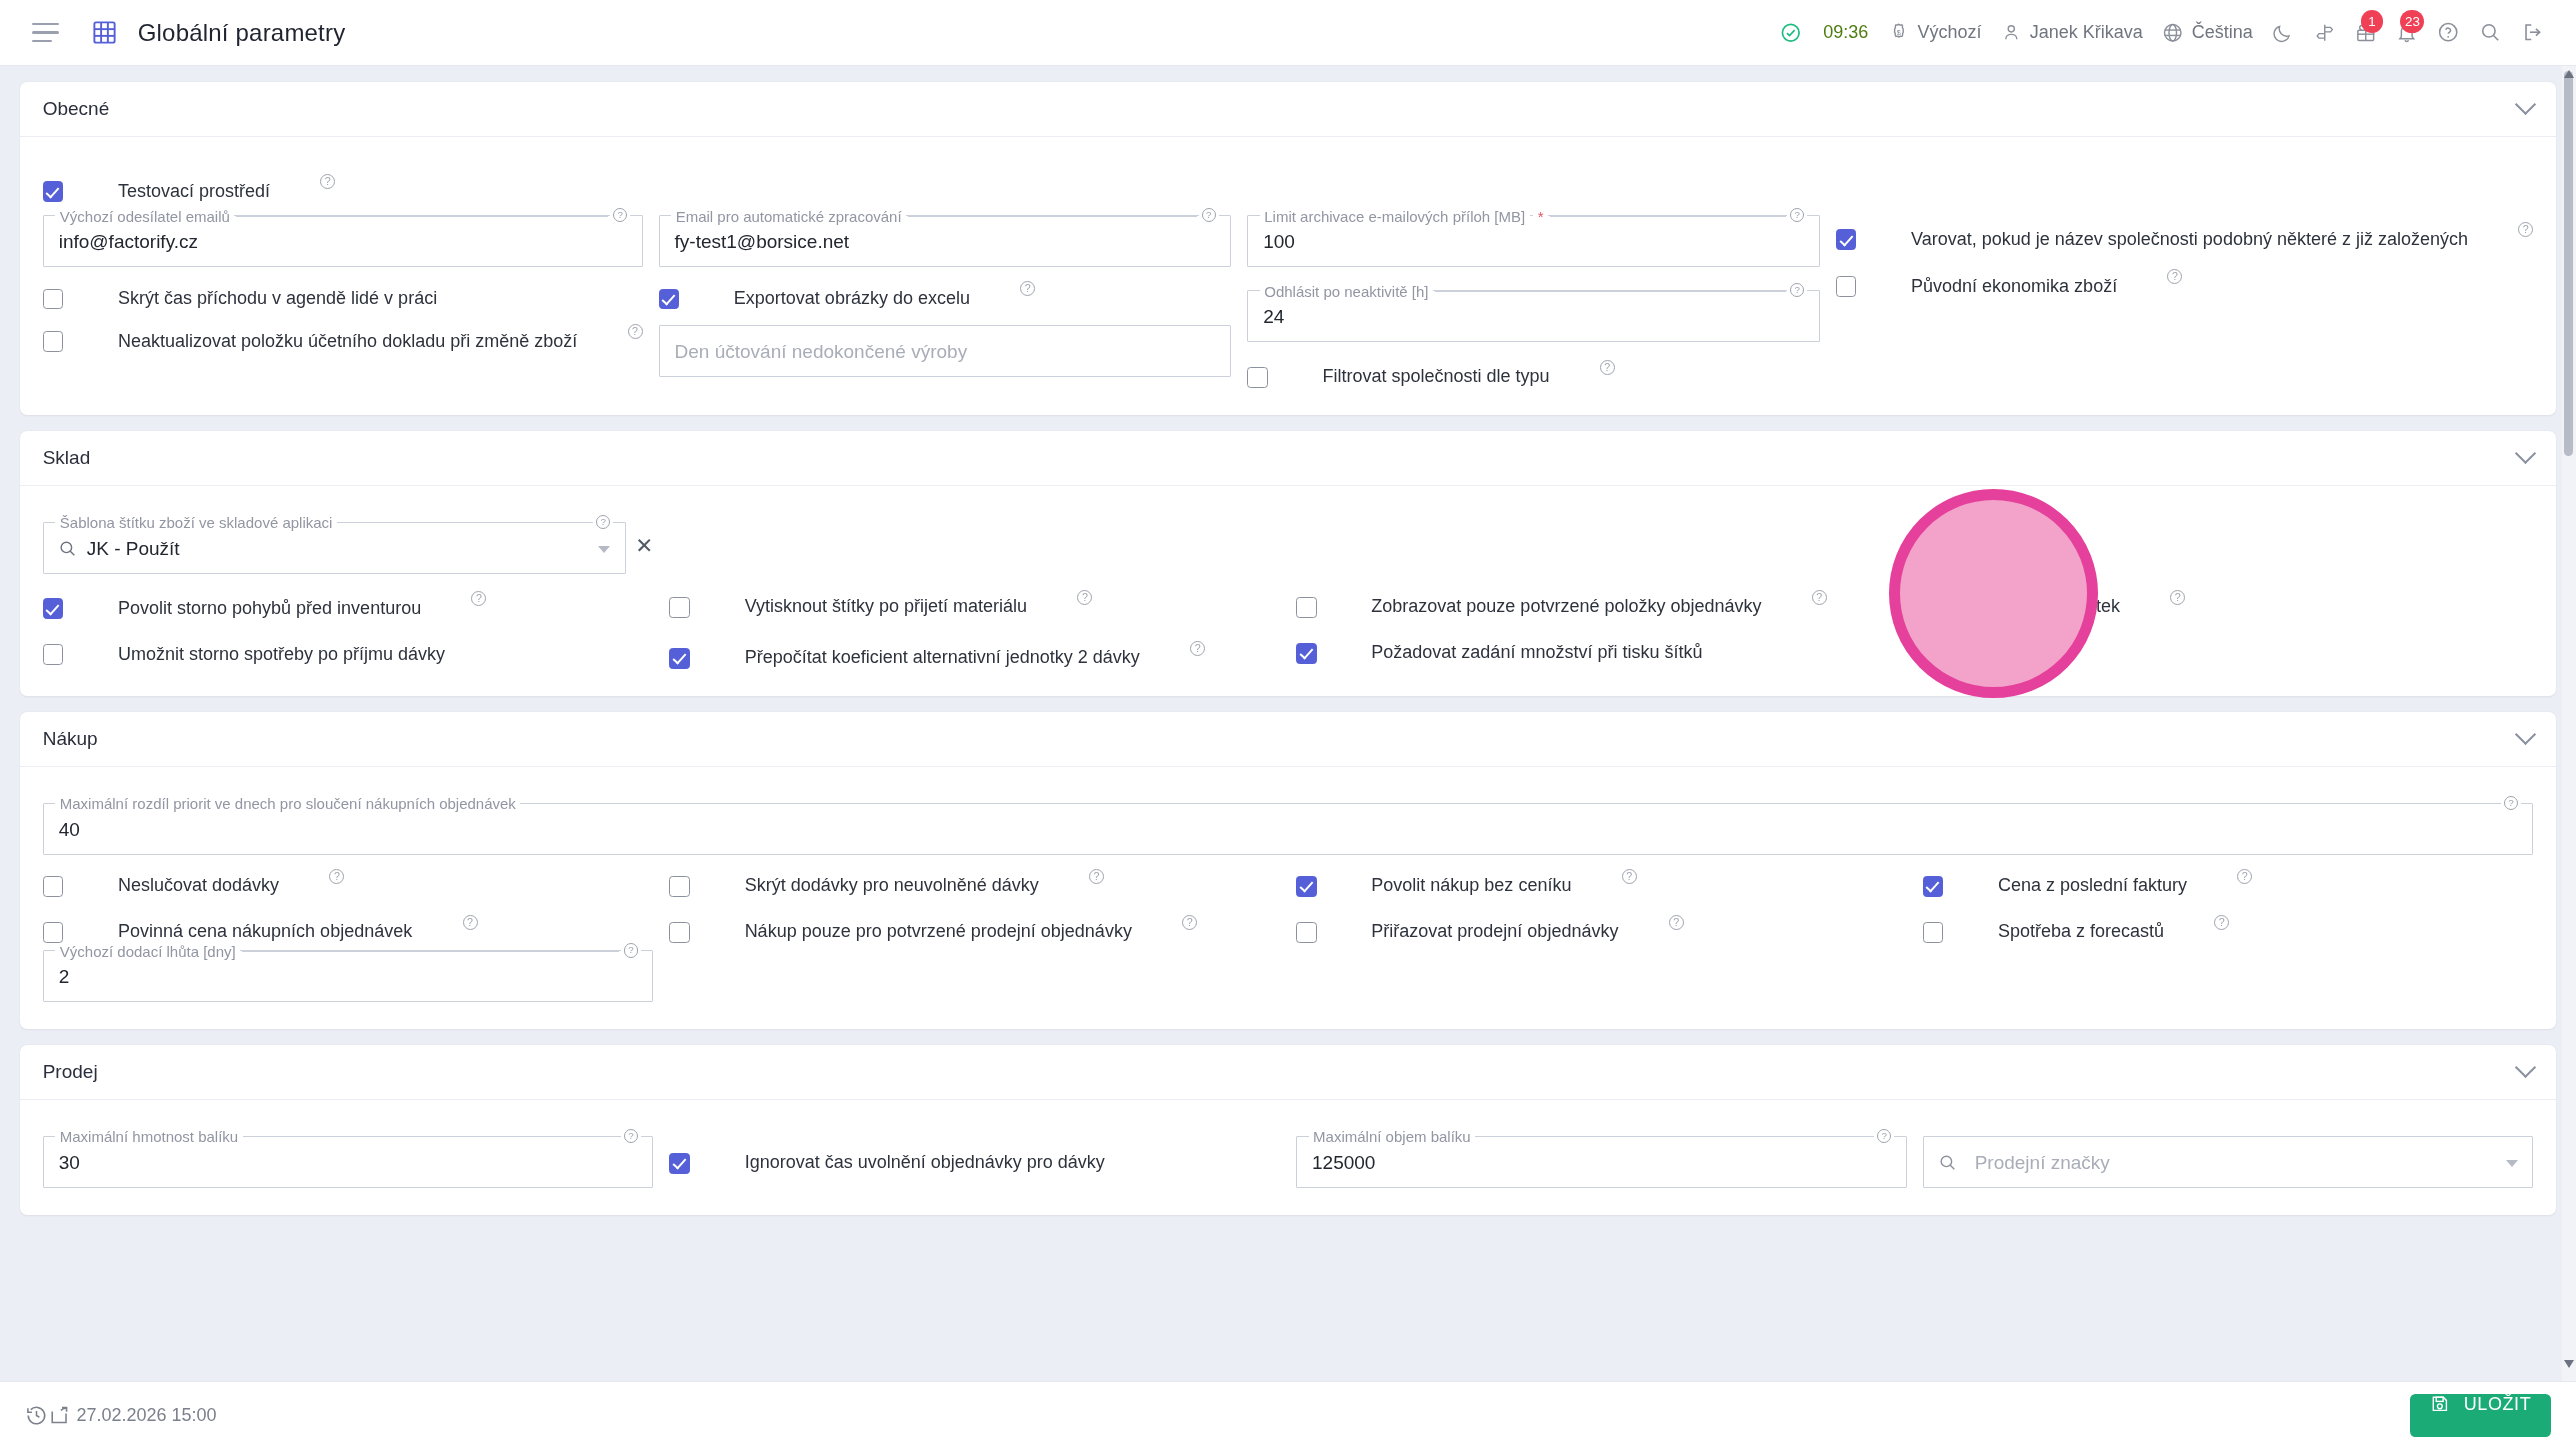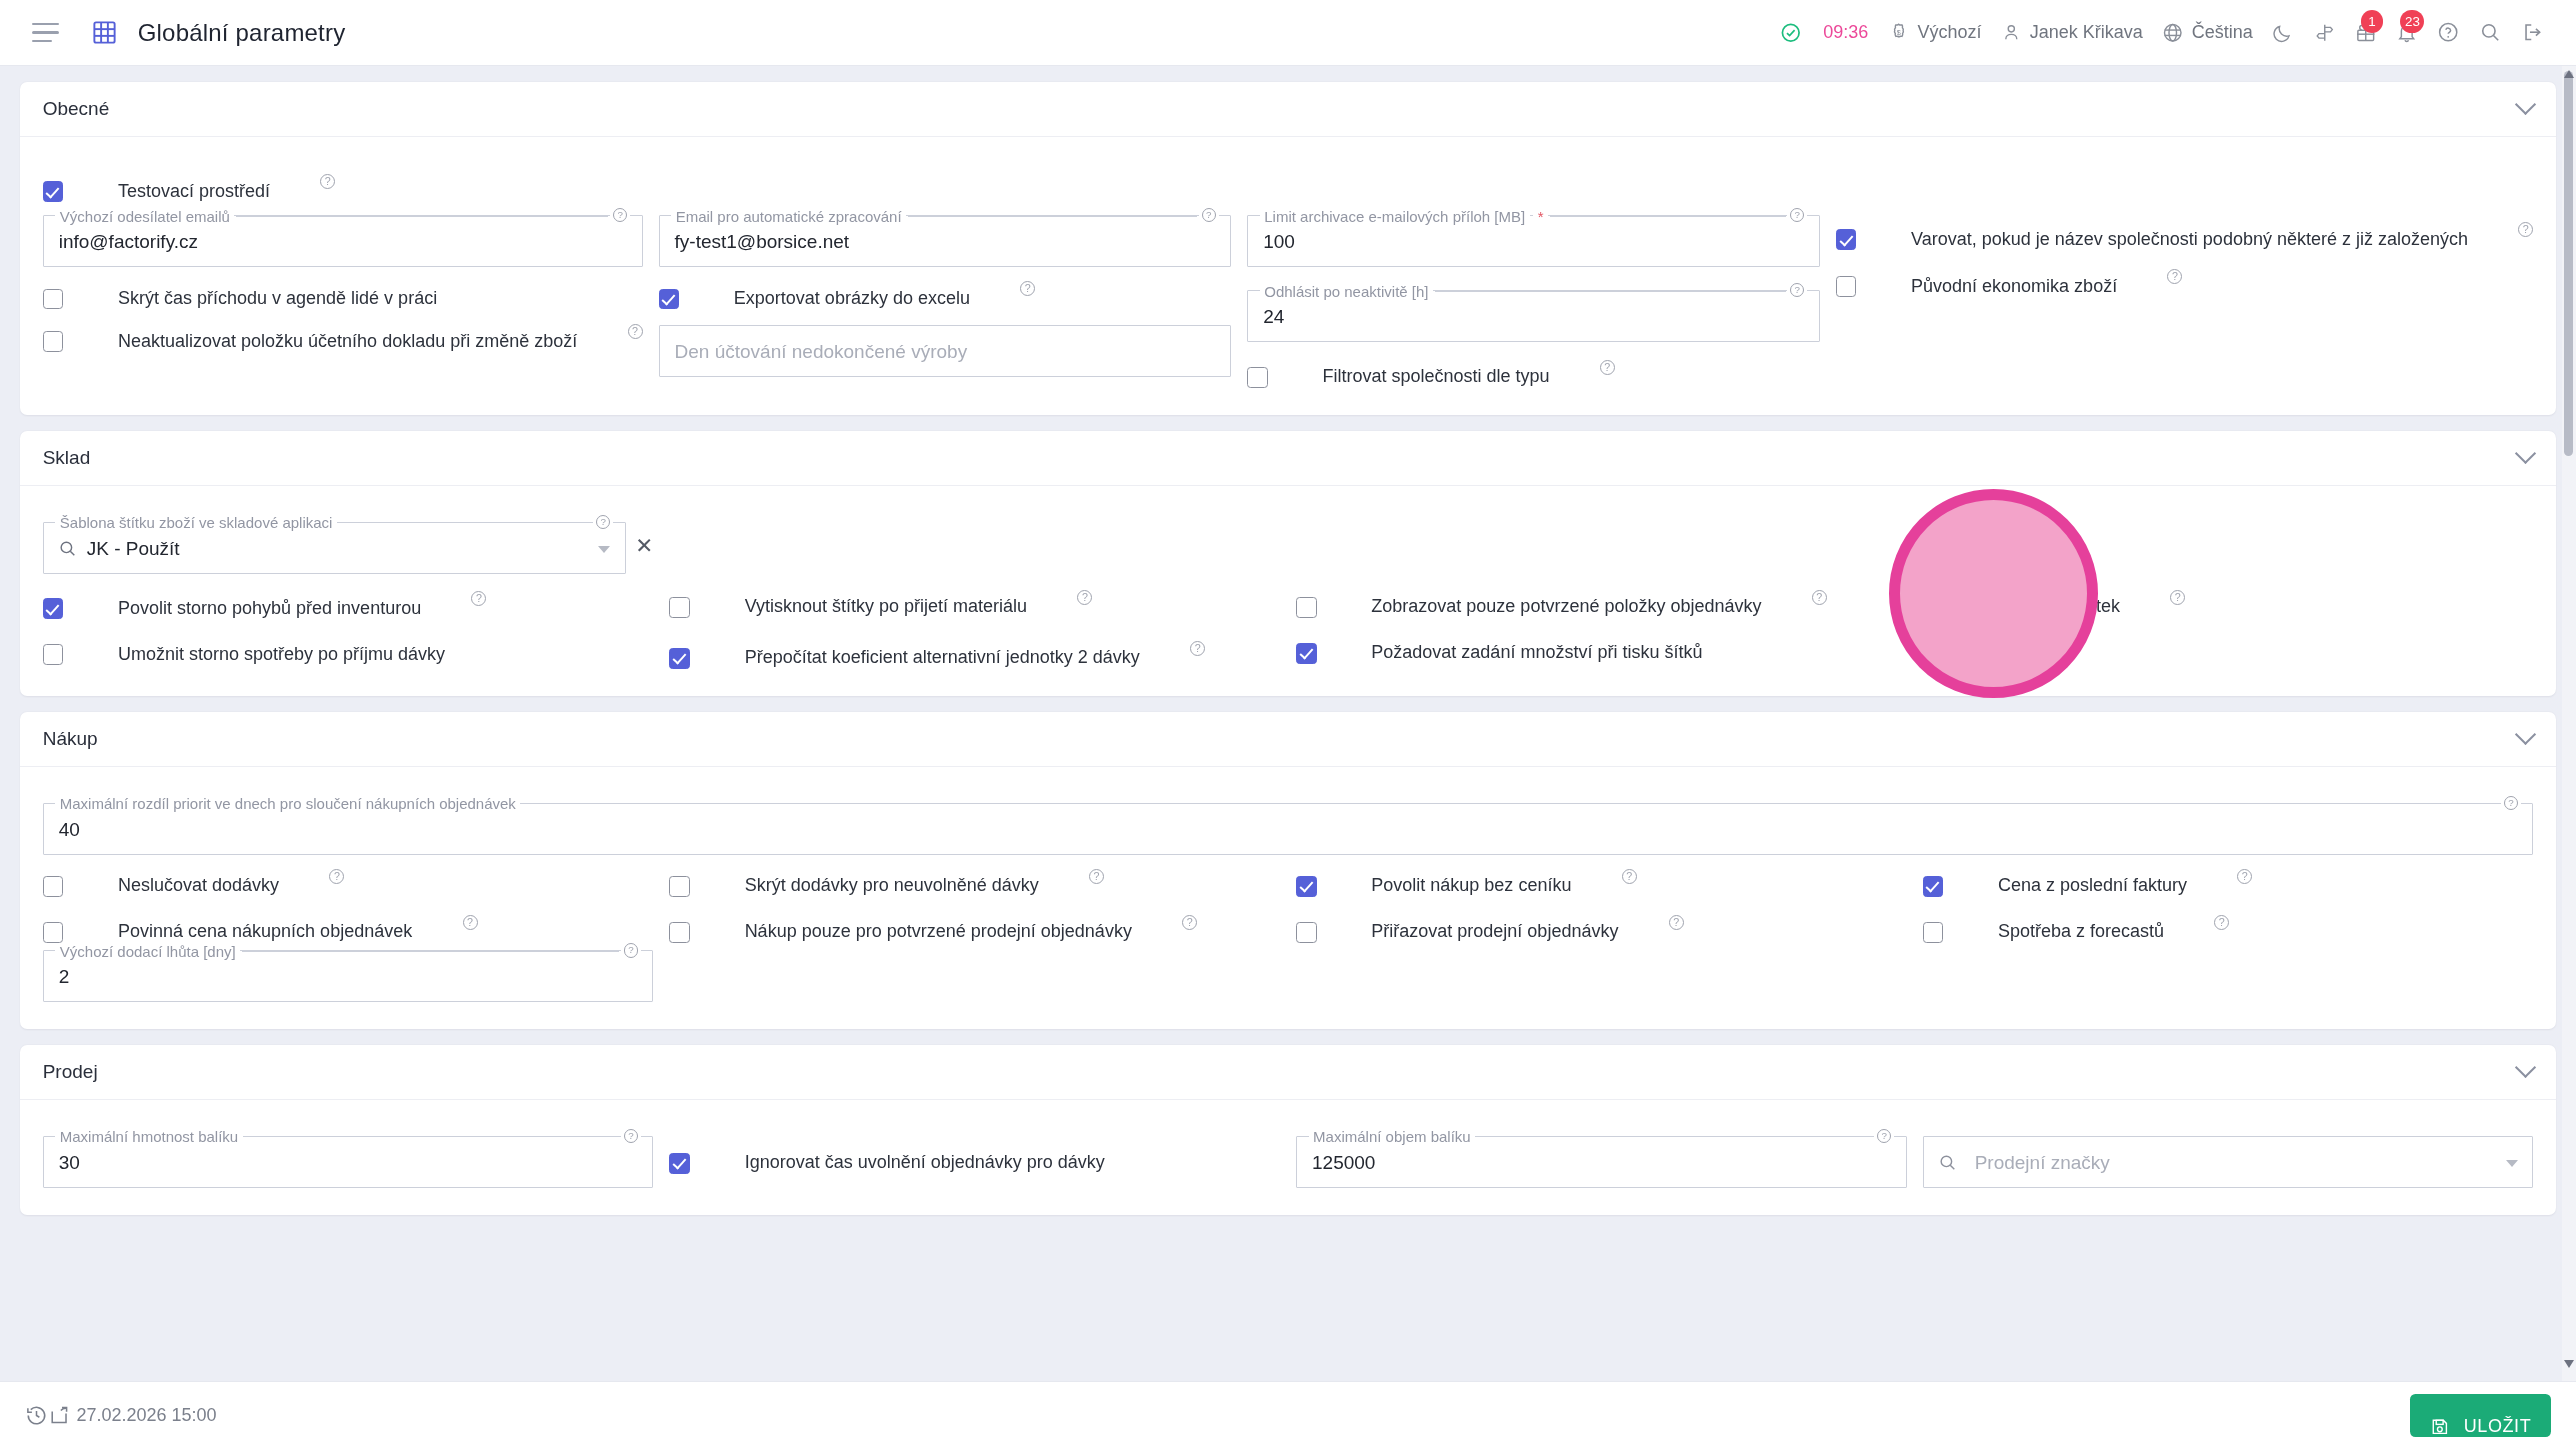--- a/index.html
+++ b/index.html
@@ -25,21 +25,21 @@
   .hamburger i:nth-child(3) { width: 19.7px; }
 
   .grid-icon { width: 27px; height: 27px; margin-left: 29px; }
   .title-text {
     margin-left: 19.7px; font-size: 24px; color: #1f2430; letter-spacing: 0.2px; text-align: center;
   }
 
   .topright { margin-left: auto; display: flex; align-items: center; height: 66px; padding-right: 23px; }
   .tr-item { display: flex; align-items: center; height: 66px; padding: 0 9.8px; cursor: pointer; position: relative; }
   .tr-label { font-size: 18px; color: #70757f; margin-left: 8px; white-space: nowrap; }
-  .time-label { font-size: 18px; color: #ec4899; margin-left: 22px; }
+  .time-label { font-size: 18px; color: #4d7c0f; margin-left: 22px; }
 
   .badge {
     position: absolute; top: 10.7px; right: 2.7px; min-width: 22.4px; height: 22.4px;
     border-radius: 11.6px; background: #f04056; color: #fff; font-size: 13.4px;
     display: flex; align-items: center; justify-content: center; padding: 0 4.5px;
     font-family: "Liberation Sans", sans-serif;
   }
 
   
   .content {
@@ -153,21 +153,21 @@
   
   .bottombar {
     position: absolute; bottom: 0; left: 0; width: 2576px; height: 68px;
     background: #fff; border-top: 0.9px solid #e6e8ef; display: flex; align-items: center;
     padding: 0 25px;
   }
   .bb-left { display: flex; align-items: center; }
   .bb-date { font-size: 18px; color: #7b808c; margin-left: 5.4px; }
   .savebtn {
     margin-left: auto; background: #1bab77; color: #fff; border: none; border-radius: 5.4px;
-    height: 43px; padding: 0 19.7px; display: flex; align-items: flex-end; gap: 14px;
+    height: 43px; padding: 0 19.7px; display: flex; align-items: flex-start; gap: 14px;
     font-size: 18px; letter-spacing: 0.6px; cursor: pointer;
     font-family: "Liberation Sans", sans-serif;
   }
   svg { display: block; }
 </style>
 </head>
 <body>
 
 <div class="topbar">
   <div class="hamburger">

